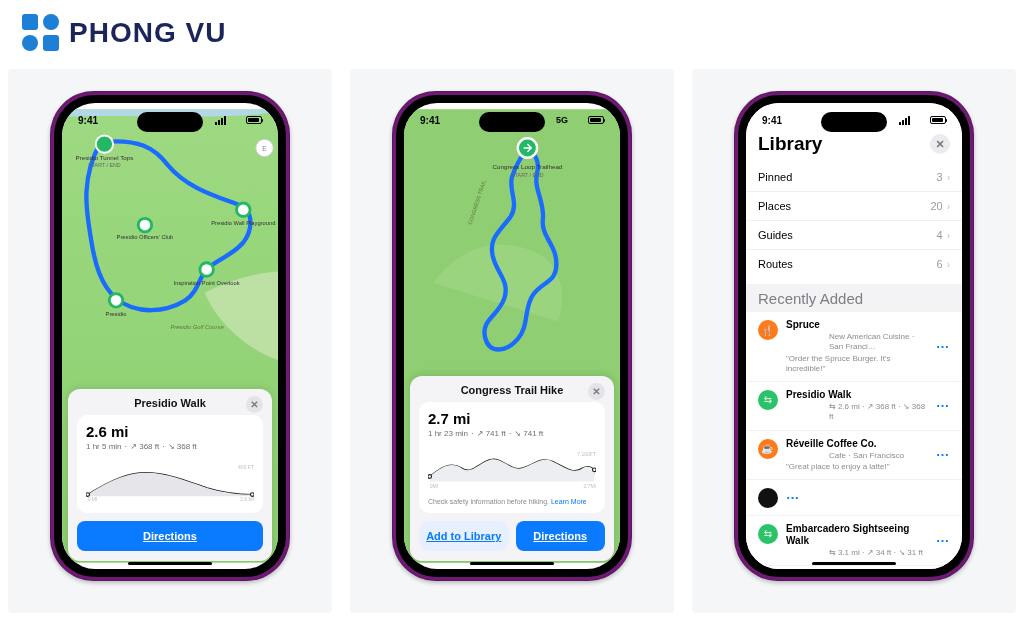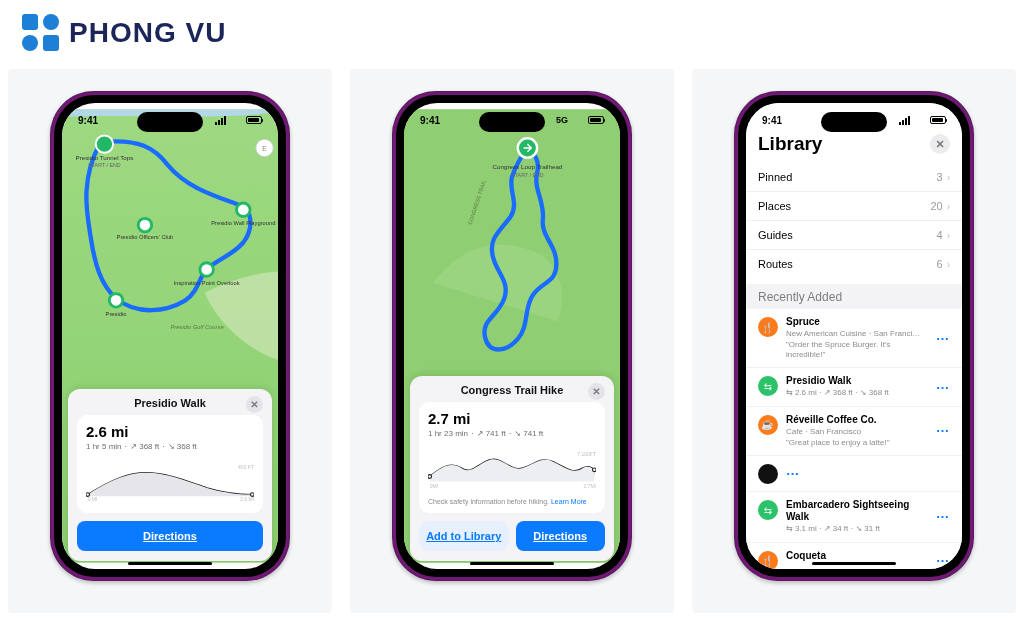--- a/index.html
+++ b/index.html
@@ -56,27 +56,27 @@
 .homebar { position:absolute; bottom:4px; left:50%; transform:translateX(-50%); width:84px; height:3.5px; border-radius:3px; background:#000; z-index:60; }
 
 .lib { position:absolute; inset:0; background:#fff; display:flex; flex-direction:column; }
 .lib-top { padding:30px 12px 6px; display:flex; align-items:center; justify-content:space-between; }
 .lib-title { font-size:19px; font-weight:800; }
 .lib-x { width:20px; height:20px; border-radius:50%; background:#ececef; color:#7a7a82; display:flex; align-items:center; justify-content:center; font-size:11px; font-weight:700; }
 .lib-cats { padding:2px 0 6px; }
 .cat { display:flex; align-items:center; justify-content:space-between; padding:8px 12px; font-size:11px; border-bottom:1px solid #efeff2; }
 .cat:last-child{border-bottom:none;}
 .cat .r { color:#9a9aa2; font-size:11px; display:flex; align-items:center; gap:4px; }
-.sec-h { background:#f3f3f6; font-size:12px; color:#7d7d85; padding:6px 12px 5px; font-weight:500; }
+.sec-h { background:#f3f3f6; font-size:15px; color:#7d7d85; padding:6px 12px 5px; font-weight:500; }
 .items { flex:1; overflow:hidden; }
 .item { display:flex; align-items:flex-start; gap:8px; padding:7px 12px; border-bottom:1px solid #f1f1f4; position:relative; }
 .avatar { width:20px; height:20px; border-radius:50%; display:flex; align-items:center; justify-content:center; font-size:10px; color:#fff; flex-shrink:0; margin-top:1px; }
 .item-body { flex:1; min-width:0; }
 .item-title { font-size:10px; font-weight:700; color:#000; line-height:1.2; }
-.item-sub { font-size:8px; color:#8c8c93; line-height:1.3; margin-top:1px; }
+.item-sub { font-size:8px; color:#8c8c93; line-height:1.3; margin-top:1px;margin-left:43px; }
 .item-quote { font-size:8px; color:#8c8c93; line-height:1.25; margin-top:1px; }
 .more { color:#0a7aff; font-size:13px; font-weight:900; letter-spacing:1px; align-self:center; }
 
 .chev { font-size:10px; color:#c4c4cc; }
 </style>
 </head>
 <body>
 
 <div class="logo-bar">
   <div class="logo-mark">

